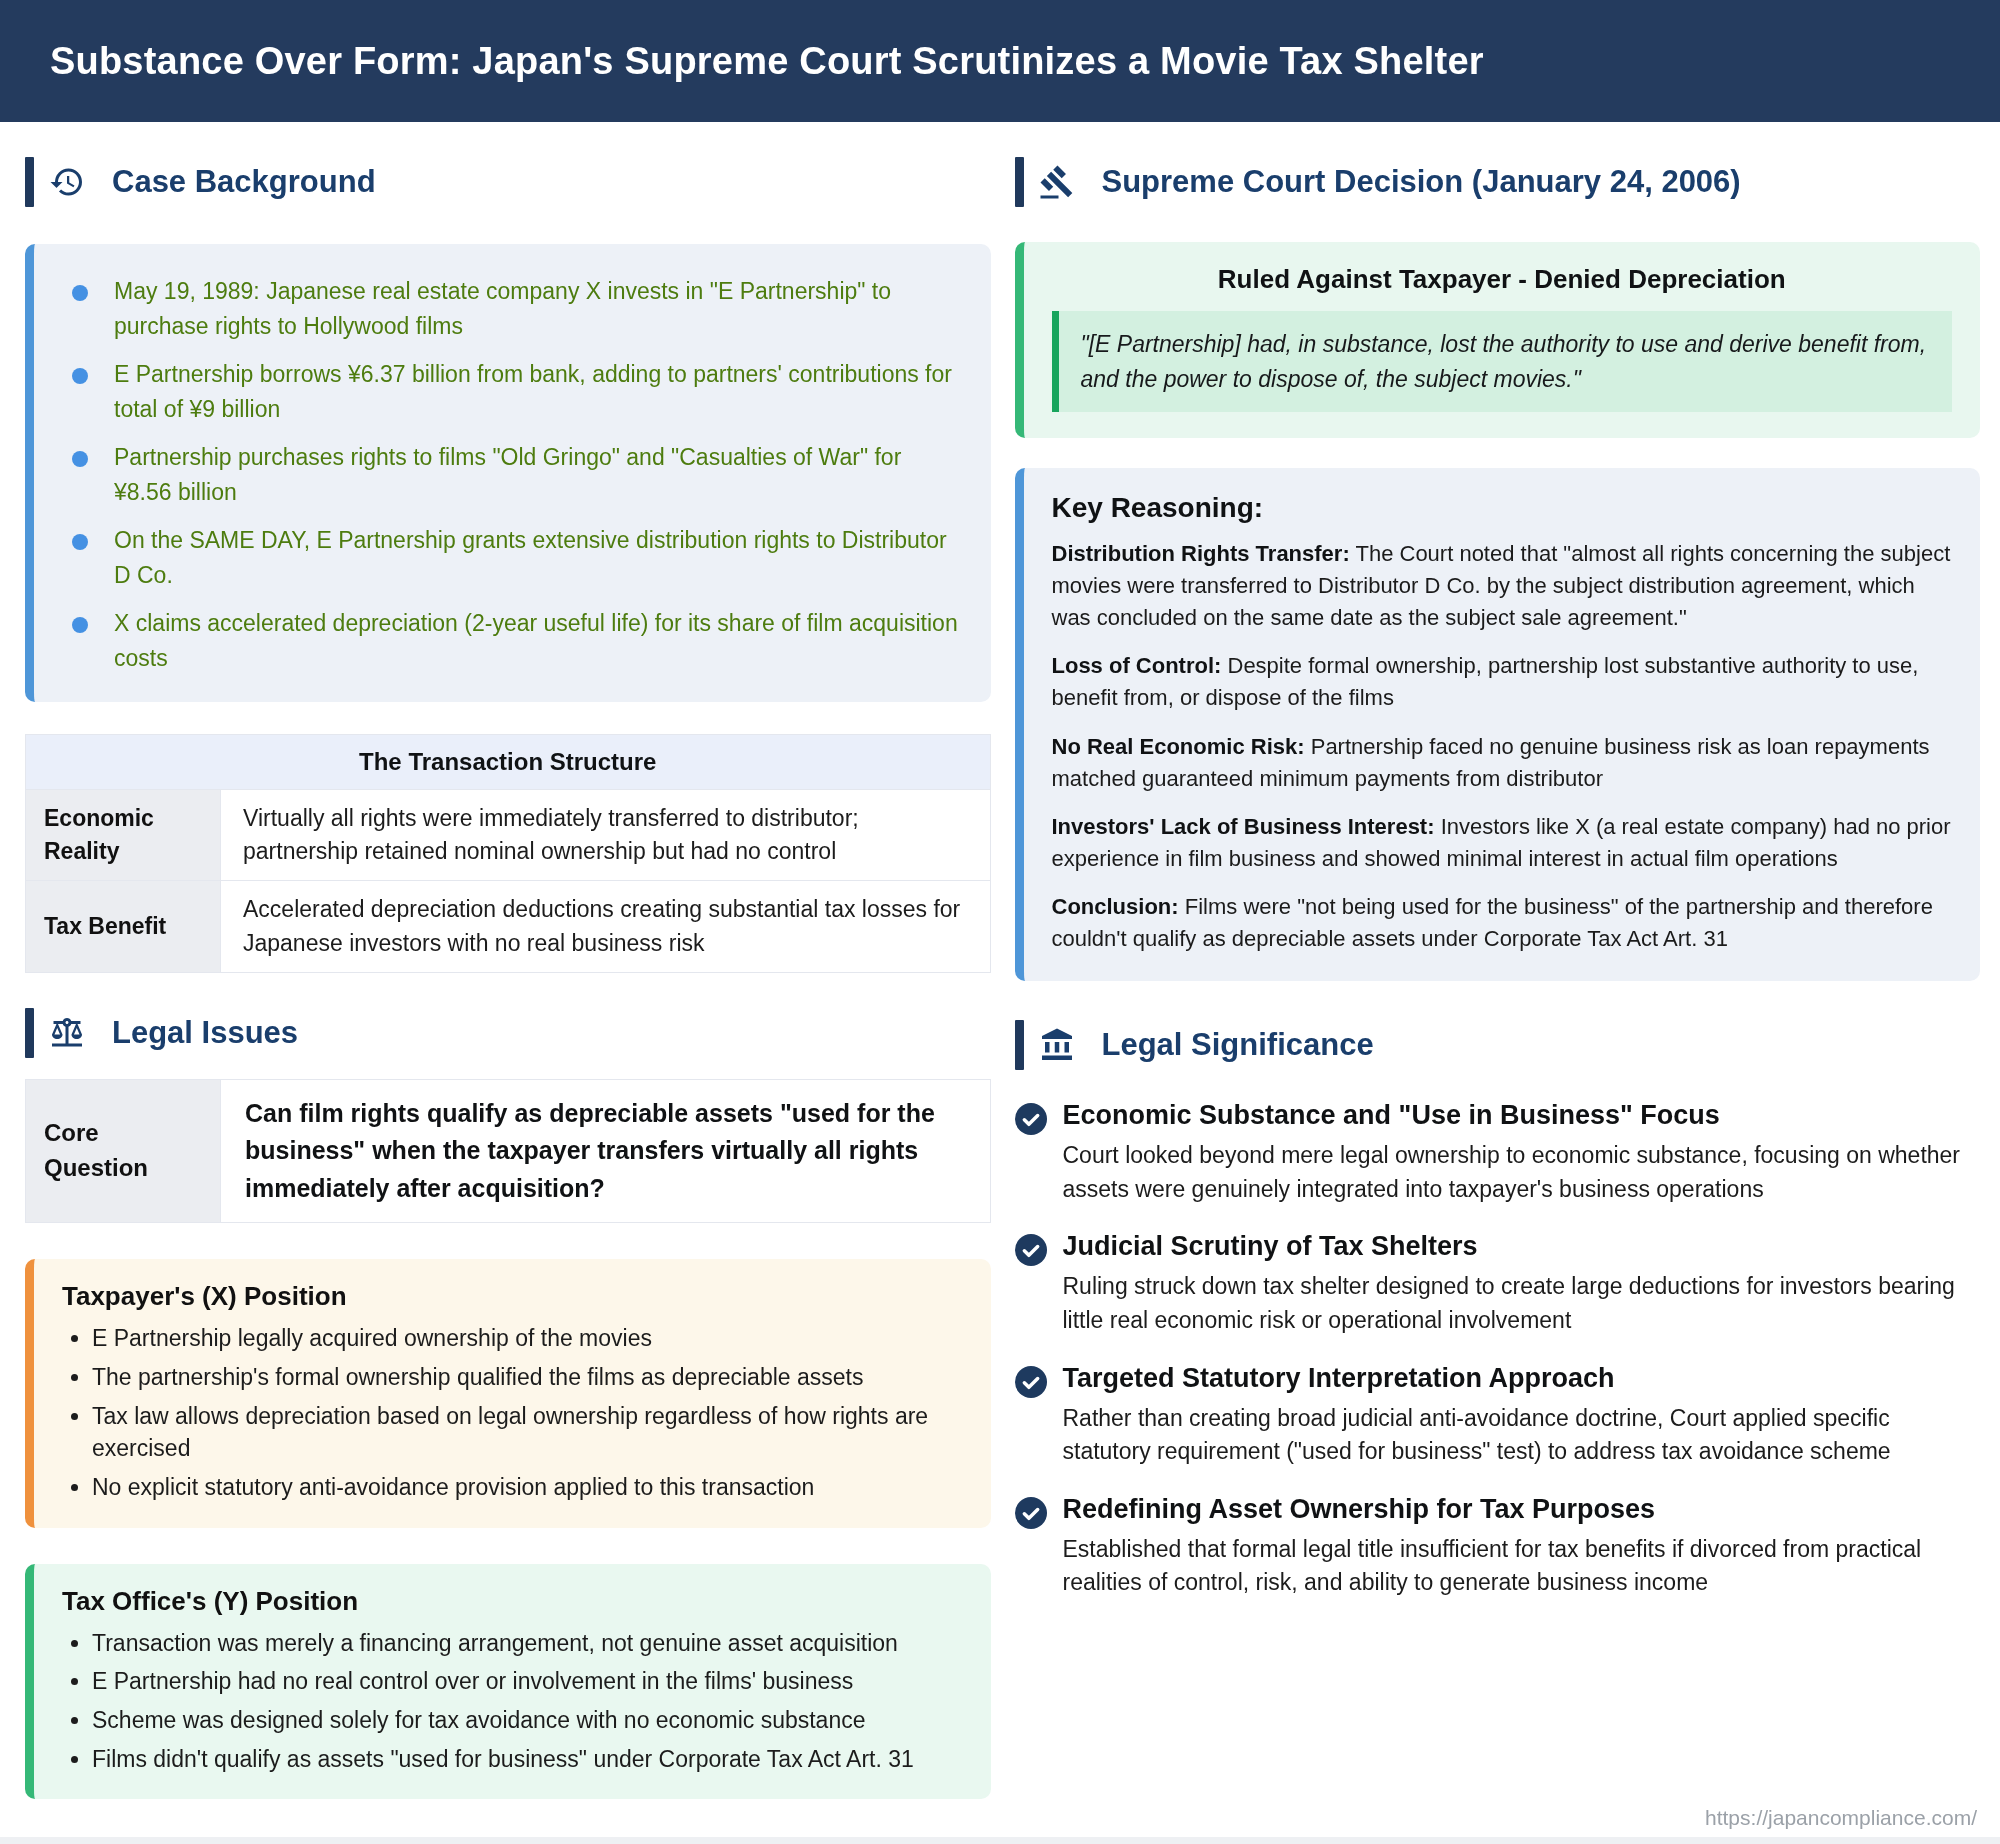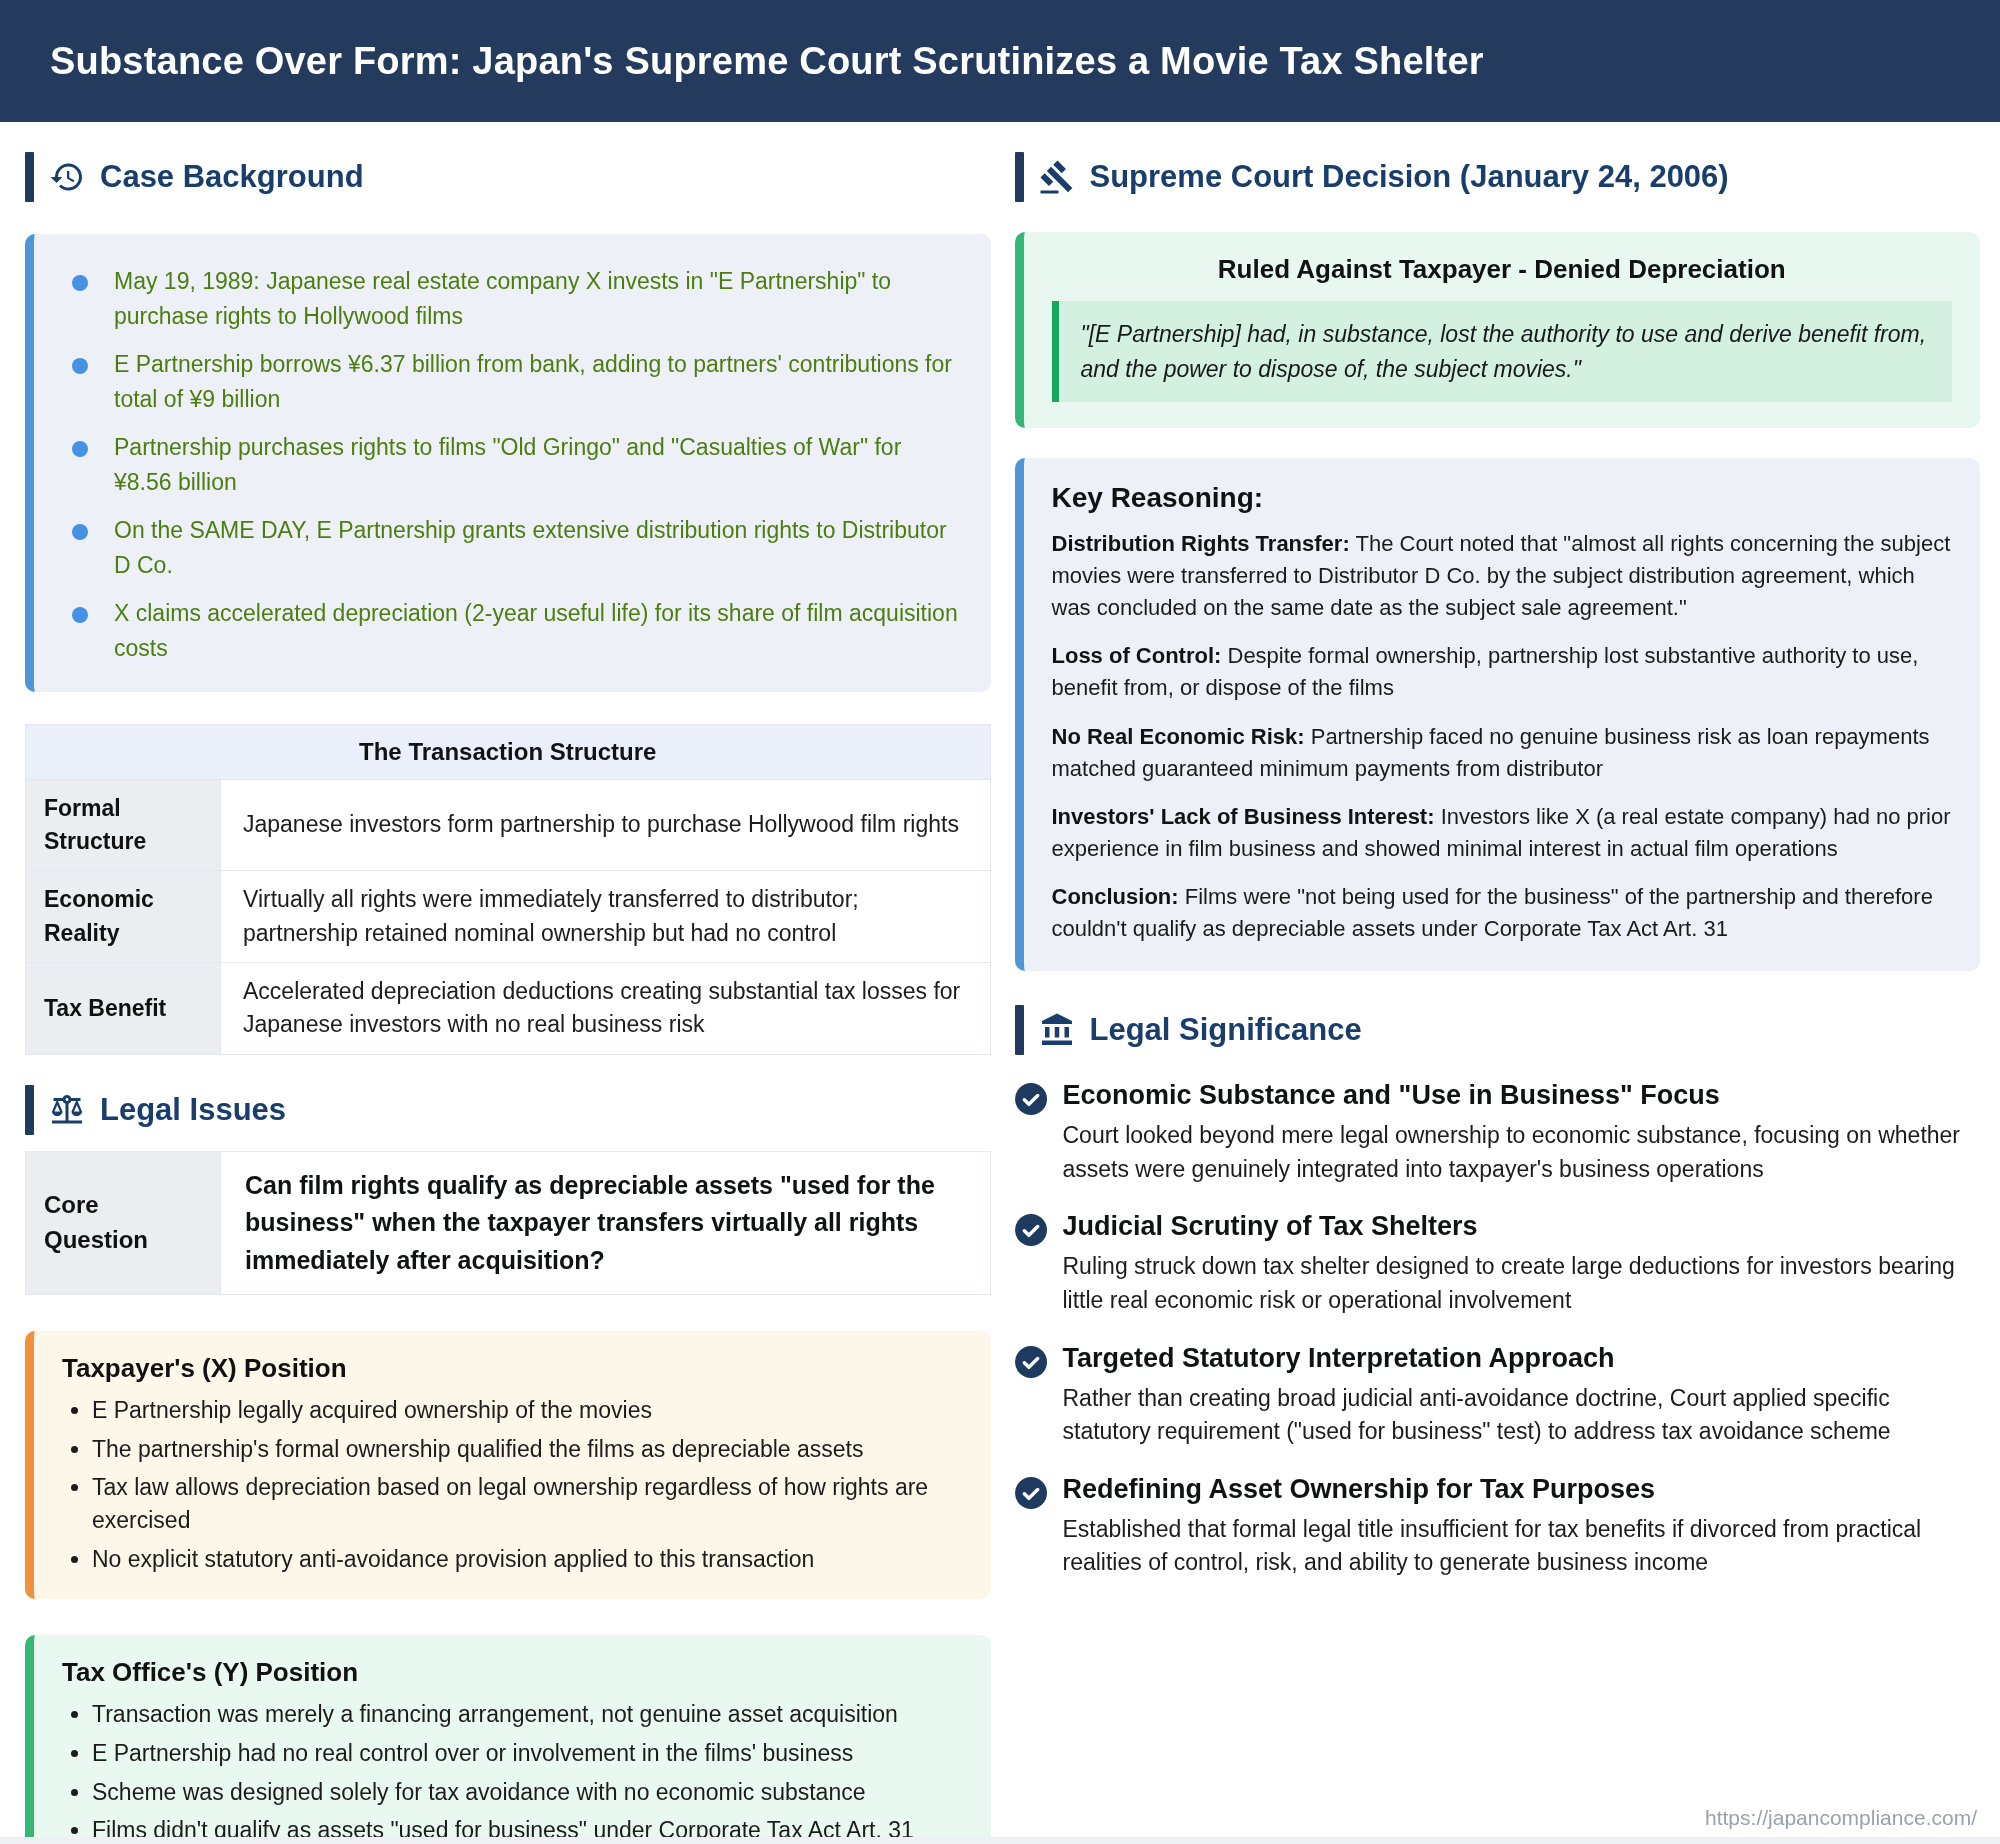--- a/index.html
+++ b/index.html
@@ -30,21 +30,21 @@
   }
 
   
   .content { display: flex; gap: 24px; padding: 0 20px 0 25px; }
   .col { flex: 1; min-width: 0; }
 
   
   .sec-head { display: flex; align-items: center; gap: 15px; margin-top: 30px; }
   .sec-head .bar { width: 9px; height: 50px; background: #20395c; border-radius: 1px; flex: 0 0 auto; }
   .sec-icon { width: 36px; height: 36px; color: #1a3e6c; flex: 0 0 auto; }
-  .sec-head h2 { margin: 0; font-size: 31px; font-weight: 700; color: #1a3e6c; }
+  .sec-head h2 { margin: 12px; font-size: 31px; font-weight: 700; color: #1a3e6c; }
 
   
   .box { border-radius: 10px; }
   .box.blue { background: #edf1f7; border-left: 9px solid #4e96d8; }
   .case-box { margin-top: 32px; padding: 30px 30px 26px; }
 
   ul.dots { list-style: none; margin: 0; padding: 0; }
   ul.dots li {
     position: relative;
     padding-left: 50px;
@@ -178,24 +178,20 @@
         <li>Partnership purchases rights to films "Old Gringo" and "Casualties of War" for ¥8.56 billion</li>
         <li>On the SAME DAY, E Partnership grants extensive distribution rights to Distributor D Co.</li>
         <li>X claims accelerated depreciation (2-year useful life) for its share of film acquisition costs</li>
       </ul>
     </div>
 
     <table class="tx">
       <tbody>
         <tr>
           <th class="caption" colspan="2">The Transaction Structure</th>
-        </tr>
-        <tr>
-          <td class="label">Formal Structure</td>
-          <td class="value">Japanese investors form partnership to purchase Hollywood film rights</td>
         </tr>
         <tr>
           <td class="label">Economic Reality</td>
           <td class="value">Virtually all rights were immediately transferred to distributor; partnership retained nominal ownership but had no control</td>
         </tr>
         <tr>
           <td class="label">Tax Benefit</td>
           <td class="value">Accelerated depreciation deductions creating substantial tax losses for Japanese investors with no real business risk</td>
         </tr>
       </tbody>

